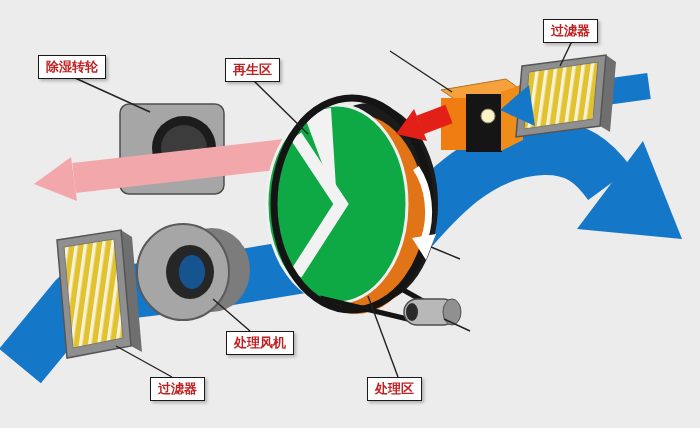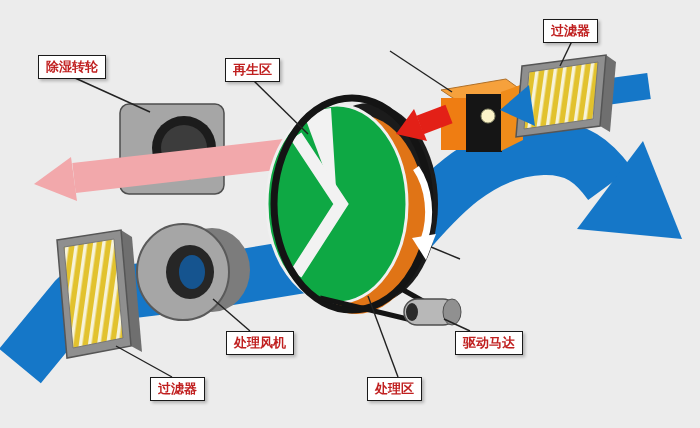--- a/index.html
+++ b/index.html
@@ -124,18 +124,17 @@
       <path d="M 470 331 L 444 319"></path>
       <path d="M 398 377 L 368 296"></path>
       <path d="M 250 331 L 213 299"></path>
       <path d="M 172 377 L 116 346"></path>
     </g>
   </svg>
 
   <div class="label" style="left:38px;  top:55px">除湿转轮</div>
   <div class="label" style="left:225px; top:58px">再生区</div>
   <div class="label" style="left:543px; top:19px">过滤器</div>
-  <div class="label" style="left:455px; top:331px">驱动马达</div>
   <div class="label" style="left:367px; top:377px">处理区</div>
   <div class="label" style="left:226px; top:331px">处理风机</div>
   <div class="label" style="left:150px; top:377px">过滤器</div>
 
 </div>
 
 </body></html>

